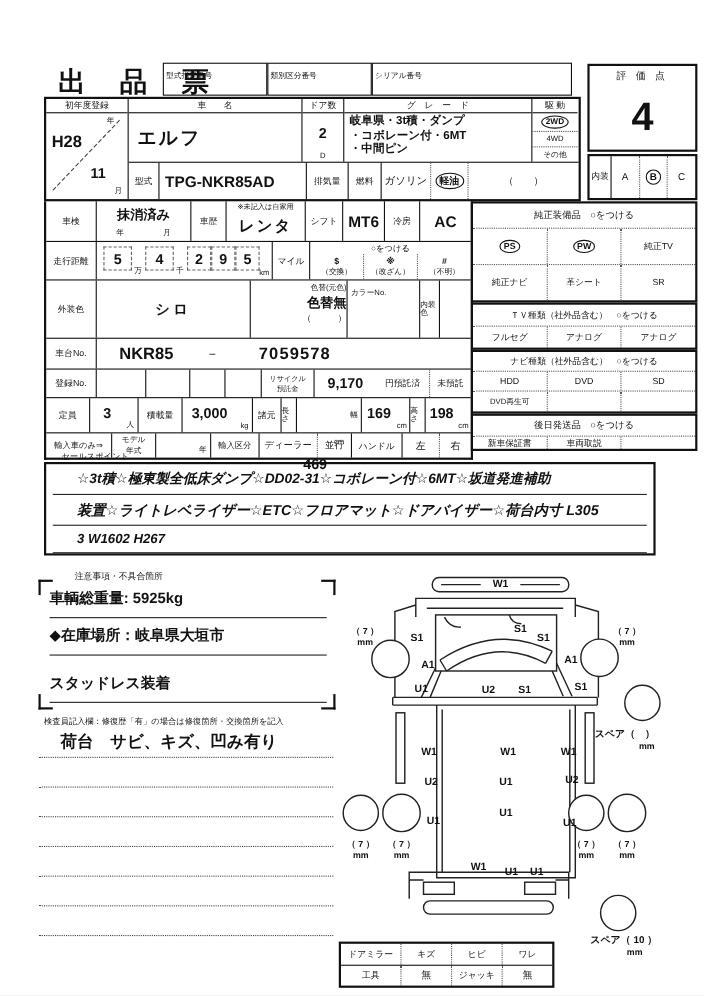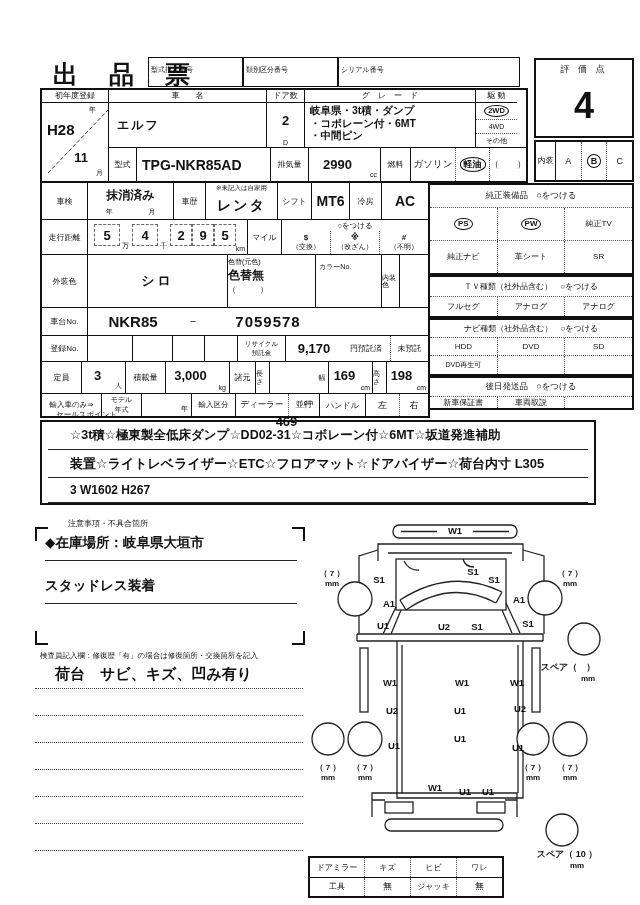--- a/index.html
+++ b/index.html
@@ -72,21 +72,21 @@
         <span class="abs b" style="left:5px;top:18px;font-size:15px;">H28</span>
         <span class="abs b" style="right:20px;bottom:16px;font-size:13px;">11</span>
         <span class="abs tiny" style="right:5px;bottom:3px;">月</span>
       </div>
     </div>
     <div class="col" style="flex:1;">
 
       <div class="flex bb" style="height:58px;">
         <div class="col rt" style="width:158px;">
           <div class="hd">車　　名</div>
-          <div class="b" style="flex:1;display:flex;align-items:center;padding-left:8px;font-size:12px;letter-spacing:2px;text-align:right;">エルフ</div>
+          <div class="b" style="flex:1;display:flex;align-items:center;padding-left:8px;font-size:17px;letter-spacing:2px;text-align:right;">エルフ</div>
         </div>
         <div class="col rt" style="width:38px;">
           <div class="hd">ドア数</div>
           <div style="flex:1;position:relative;">
             <span class="abs b" style="left:0;right:0;top:10px;text-align:center;font-size:13px;">2</span>
             <span class="abs tiny" style="left:0;right:0;bottom:1px;text-align:center;">D</span>
           </div>
         </div>
         <div class="col rt" style="width:171px;">
           <div class="hd">グ　レ　ー　ド</div>
@@ -103,24 +103,20 @@
             </div>
           <div class="ct dott tiny" style="height:14px;">4WD</div>
           <div class="ct dott tiny" style="flex:1;">その他</div>
         </div>
       </div>
 
       <div class="flex" style="flex:1;">
         <div class="ct rt lb" style="width:28px;">型式</div>
         <div class="rt b" style="width:134px;display:flex;align-items:center;padding-left:5px;font-size:14px;">TPG-NKR85AD</div>
         <div class="ct rt lb" style="width:38px;">排気量</div>
-        <div class="rt" style="width:72px;position:relative;">
-          <span class="abs b" style="left:0;right:14px;top:9px;text-align:center;font-size:13px;">2990</span>
-          <span class="abs tiny" style="right:3px;bottom:3px;">cc</span>
-        </div>
         <div class="ct rt lb" style="width:30px;">燃料</div>
         <div class="flex" style="flex:1;">
           <div class="ct" style="width:44px;font-size:9.5px;">ガソリン</div>
           <div class="ct dotl" style="width:34px;">
               <span class="circ b" style="font-size:9px;">軽油</span>
             </div>
           <div class="ct dotl" style="flex:1;font-size:9px;">（　　）</div>
         </div>
       </div>
     </div>
@@ -176,21 +172,21 @@
             <div class="b" style="font-size:8px;">#</div>
             <div class="tiny">（不明）</div>
           </div>
         </div>
       </div>
     </div>
 
     <div class="flex bb" style="height:53px;">
       <div class="ct rt lb" style="width:46px;">外装色</div>
       <div class="ct rt b" style="width:140px;font-size:13px;letter-spacing:3px;">シロ</div>
-      <div class="col rt" style="width:88px;align-items:flex-start;">
+      <div class="col rt" style="width:88px;align-items:flex-end;">
         <div class="tiny" style="padding-top:2px;">色替(元色)</div>
         <div class="b" style="font-size:12px;">色替無</div>
         <div class="lb">（　　　）</div>
       </div>
       <div class="rt" style="width:66px;">
         <span class="tiny" style="display:inline-block;padding:2px 3px;">カラーNo.</span>
       </div>
       <div class="flex" style="flex:1;">
         <div class="ct rt stack tiny" style="width:18px;">内装色</div>
         <div style="flex:1;"></div>
@@ -310,32 +306,33 @@
       <div class="ct" style="height:18px;font-size:8.5px;">後日発送品　○をつける</div>
       <div class="flex dott" style="flex:1;">
         <div class="ct lb" style="flex:1;">新車保証書</div>
         <div class="ct dotl lb" style="flex:1;">車両取説</div>
         <div class="ct dotl" style="flex:1;"></div>
       </div>
     </div>
   </div>
 
   <div class="abs tiny" style="left:56px;top:410px;font-size:7.5px;">セールスポイント</div>
-  <div class="abs bx col" style="left:40px;top:420px;width:556px;height:85px;">
+  <div class="abs bx col" style="left:40px;top:420px;width:556px;height:85px;font-style:italic;">
     <div class="b uline" style="height:27px;line-height:27px;margin:0 6px;padding-left:22px;font-size:12.5px;white-space:nowrap;">☆3t積☆極東製全低床ダンプ☆DD02-31☆コボレーン付☆6MT☆坂道発進補助</div>
     <div class="b uline" style="height:27px;line-height:27px;margin:0 6px;padding-left:22px;font-size:13px;white-space:nowrap;">装置☆ライトレベライザー☆ETC☆フロアマット☆ドアバイザー☆荷台内寸 L305</div>
     <div class="b uline" style="height:24px;line-height:24px;margin:0 6px;padding-left:22px;font-size:12px;">3 W1602 H267</div>
   </div>
 
   <div class="abs" style="left:68px;top:518px;font-size:8px;">注意事項・不具合箇所</div>
   <div class="abs" style="left:35px;top:527px;width:270px;height:118px;">
     <div class="corner c-tl" style="left:0;top:0;"></div>
     <div class="corner c-tr" style="right:0;top:0;"></div>
     <div class="corner c-bl" style="left:0;bottom:0;"></div>
     <div class="corner c-br" style="right:0;bottom:0;"></div>
+    <div class="b" style="margin:8px 8px 0 10px;height:26px;border-bottom:1px solid #222;font-size:13.5px;">車輌総重量: 5925kg</div>
     <div class="b" style="margin:7px 8px 16px 10px;height:26px;border-bottom:1px solid #222;font-size:13.5px;">◆在庫場所：岐阜県大垣市</div>
     <div class="b" style="margin:7px 8px 0 10px;height:26px;border-bottom:1px solid #222;font-size:13.5px;">スタッドレス装着</div>
   </div>
 
   <div class="abs" style="left:40px;top:651px;font-size:7.5px;">検査員記入欄：修復歴「有」の場合は修復箇所・交換箇所を記入</div>
   <div class="abs b" style="left:55px;top:665px;font-size:15px;">荷台　サビ、キズ、凹み有り</div>
   <div class="abs" style="left:35px;top:662px;width:268px;">
     <div class="dotline"></div>
     <div class="dotline"></div>
     <div class="dotline"></div>

